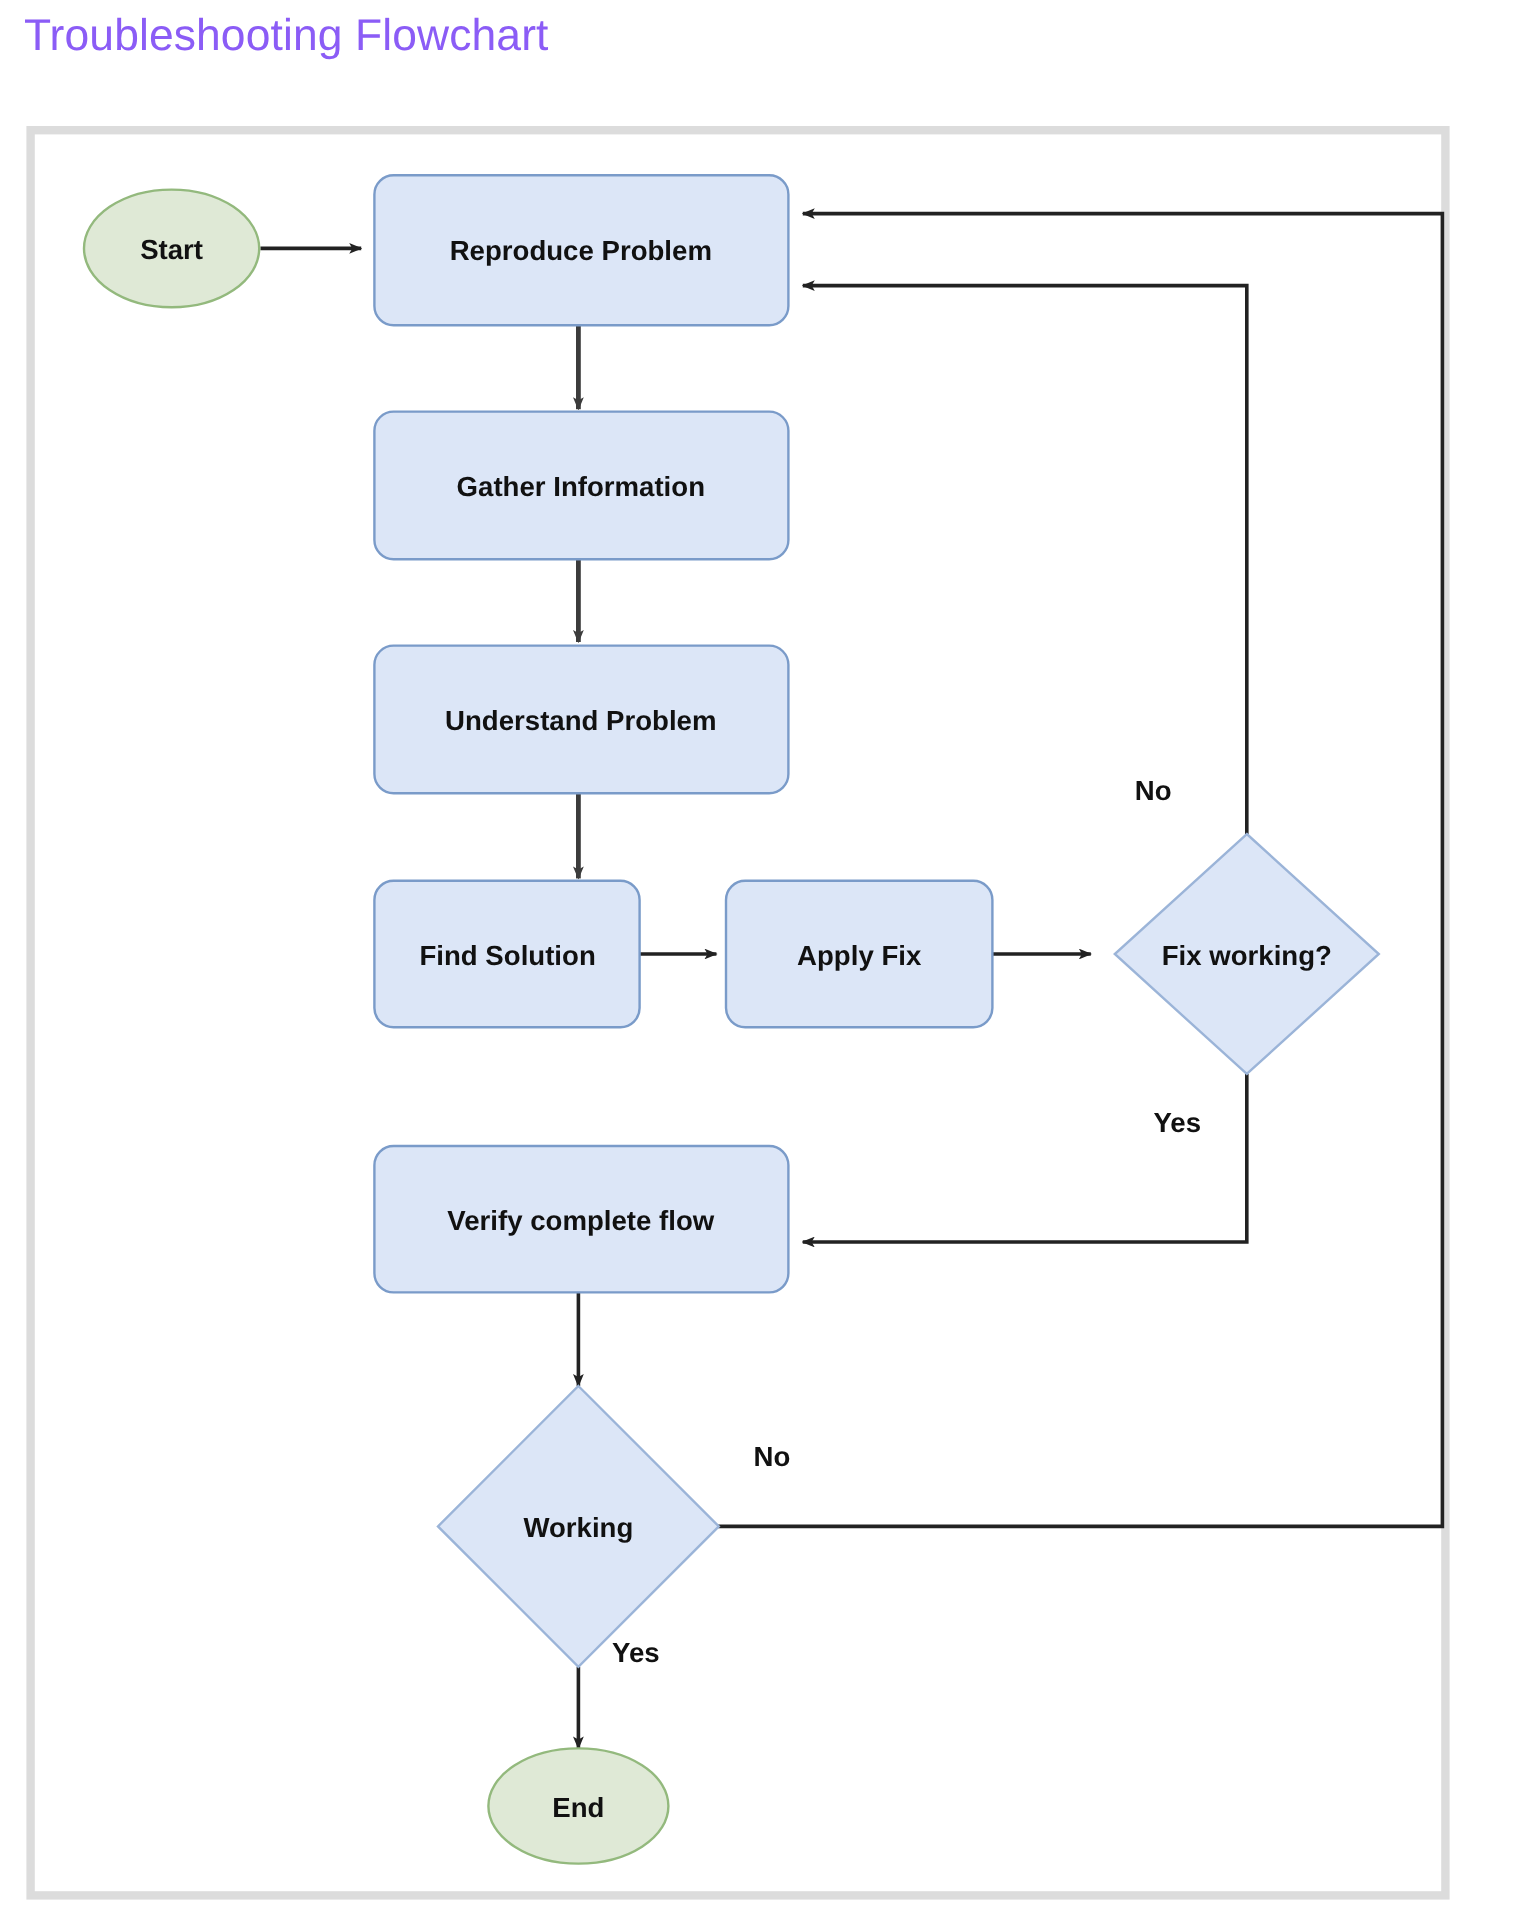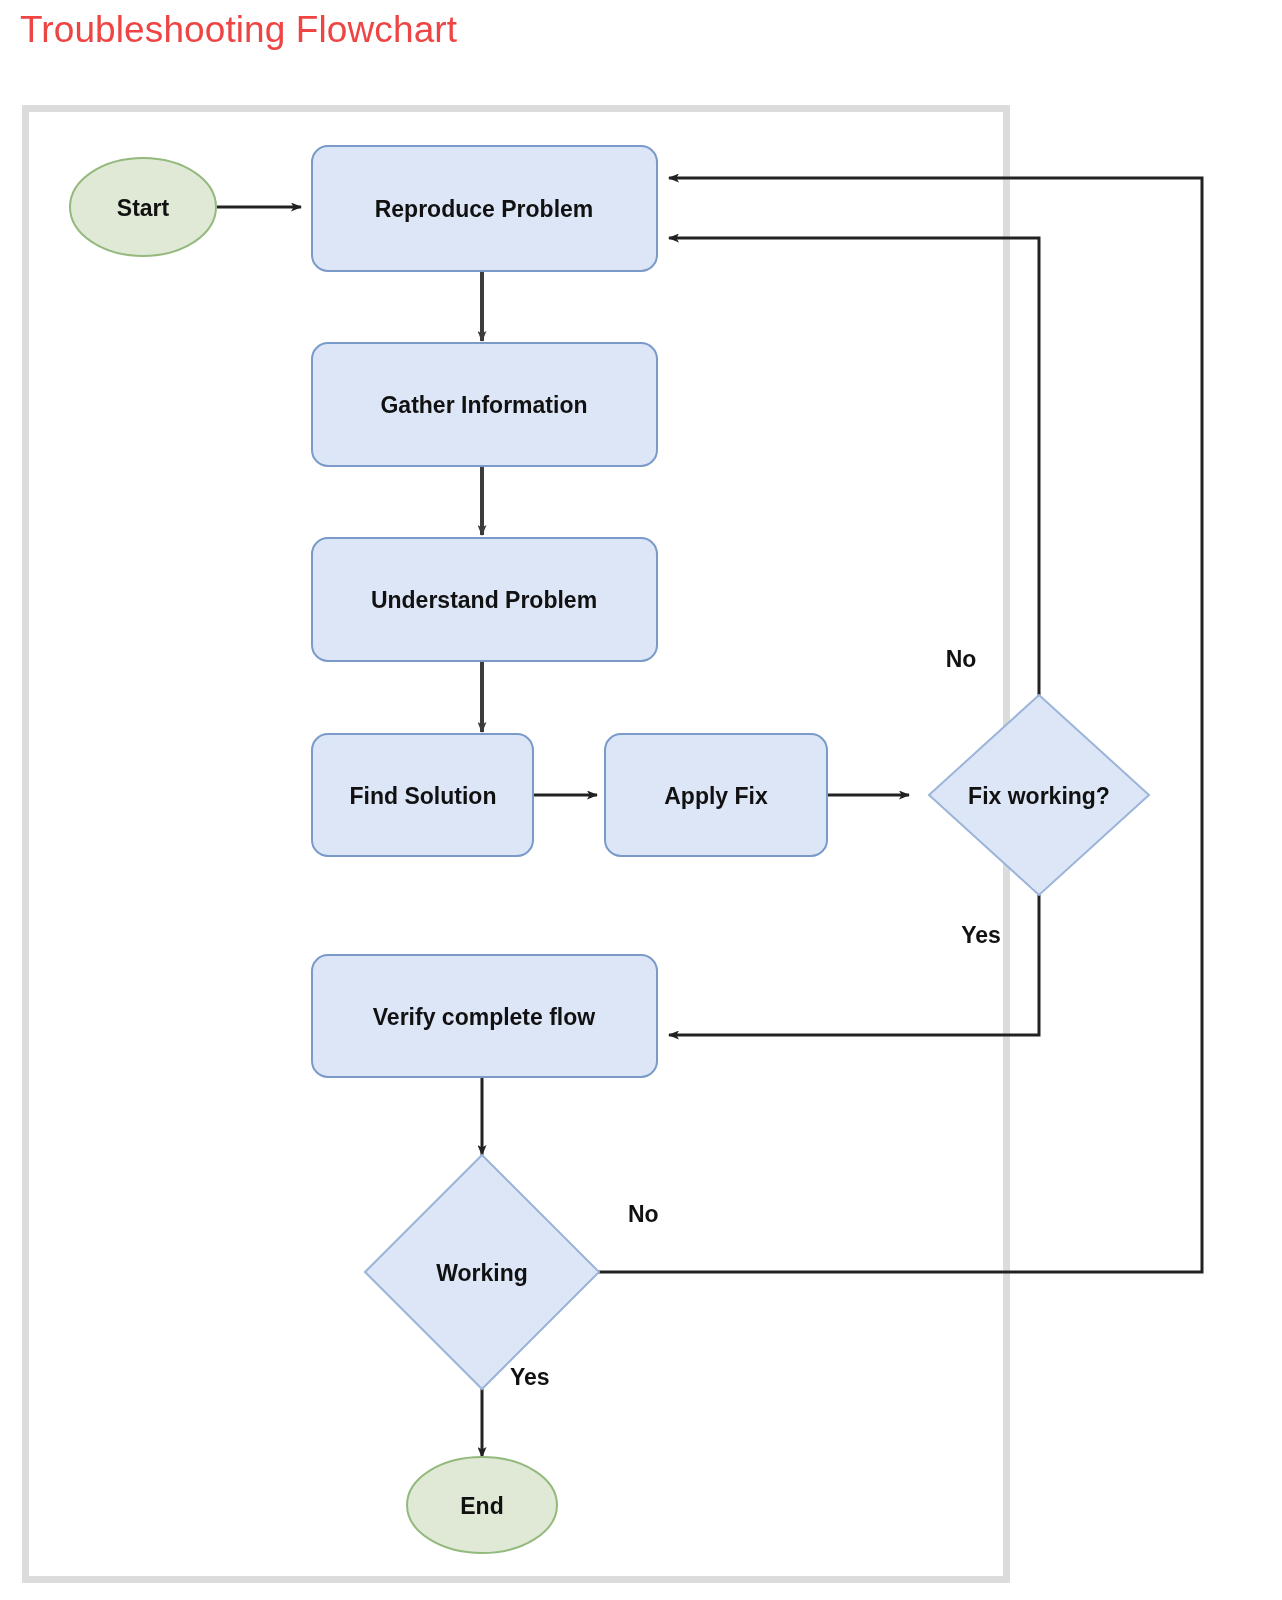--- a/index.html
+++ b/index.html
@@ -12,30 +12,30 @@
     height: 1600px;
     font-family: "Liberation Sans", sans-serif;
     overflow: hidden;
   }
   #page-title {
     position: absolute;
     left: 20px;
     top: 8px;
     font-size: 37px;
     font-weight: 400;
-    color: #ef4444;
+    color: #8b5cf6;
     letter-spacing: 0.1px;
     line-height: 1.2;
     white-space: nowrap;
   }
   #diagram-frame {
     position: absolute;
     left: 22px;
     top: 105px;
-    width: 988px;
+    width: 1186px;
     height: 1478px;
     box-sizing: border-box;
     border: 7px solid #dcdcdc;
     background: #ffffff;
   }
   #flowchart-svg {
     position: absolute;
     left: 0;
     top: 0;
     display: block;

